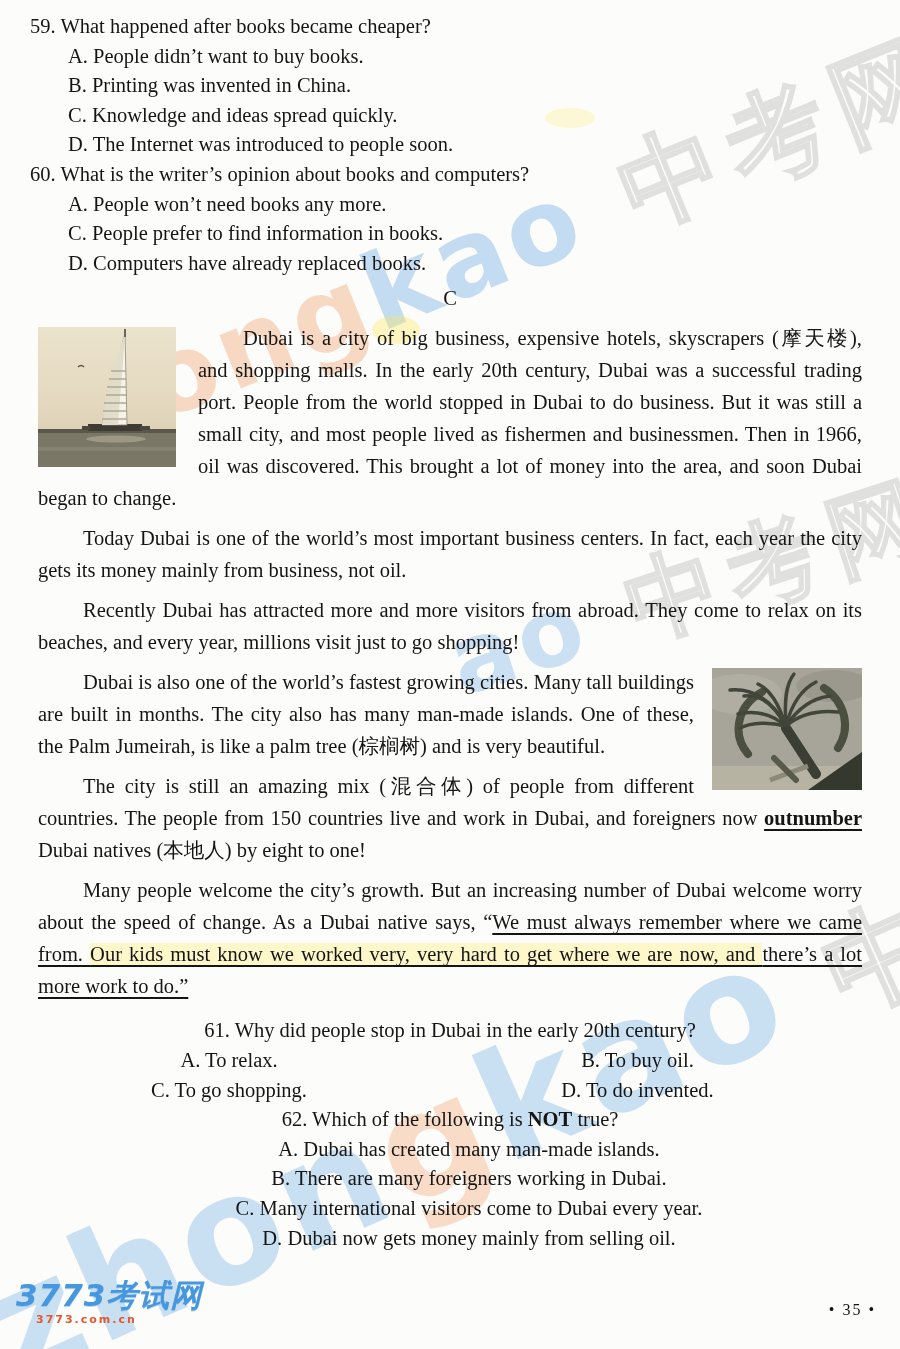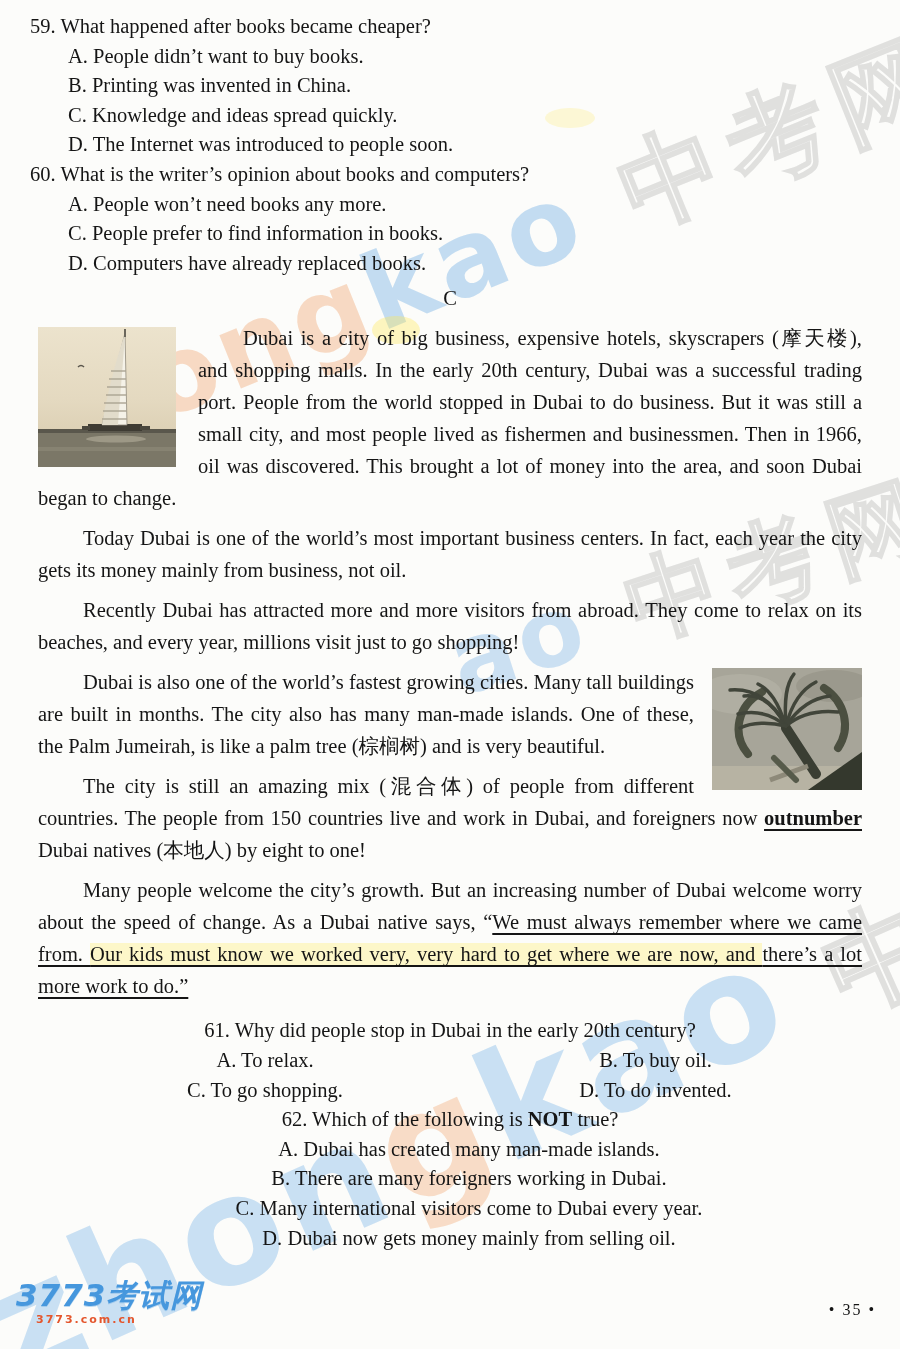--- a/index.html
+++ b/index.html
@@ -23,21 +23,21 @@
     .wm-cn{color:rgba(255,255,255,0.02);-webkit-text-stroke:2.4px rgba(158,158,158,0.30);}
   }
   .smudge{position:absolute;border-radius:50%;pointer-events:none;z-index:1;}
 
   .content{position:absolute;left:30px;right:30px;top:12px;z-index:2;font-size:20.5px;}
 
   
   .qblock{line-height:29.6px;}
   .q{padding-left:38px;text-indent:-38px;}
   .opt{margin-left:38px;}
-  .opt-grid{margin-left:59px;display:grid;grid-template-columns:352px auto;}
+  .opt-grid{margin-left:23px;display:grid;grid-template-columns:352px auto;}
   .qnum{white-space:pre;}
   .opt-label{white-space:pre;}
 
   
   .section-label{text-align:center;line-height:31px;margin:5px 0 5px;}
   .passage p{margin:8px;line-height:32px;text-align:justify;text-indent:45px;}
   .b{font-weight:bold;}
   .u{text-decoration:underline;text-underline-offset:4px;}
   .hl{background:rgba(255,236,88,0.30);}
 

